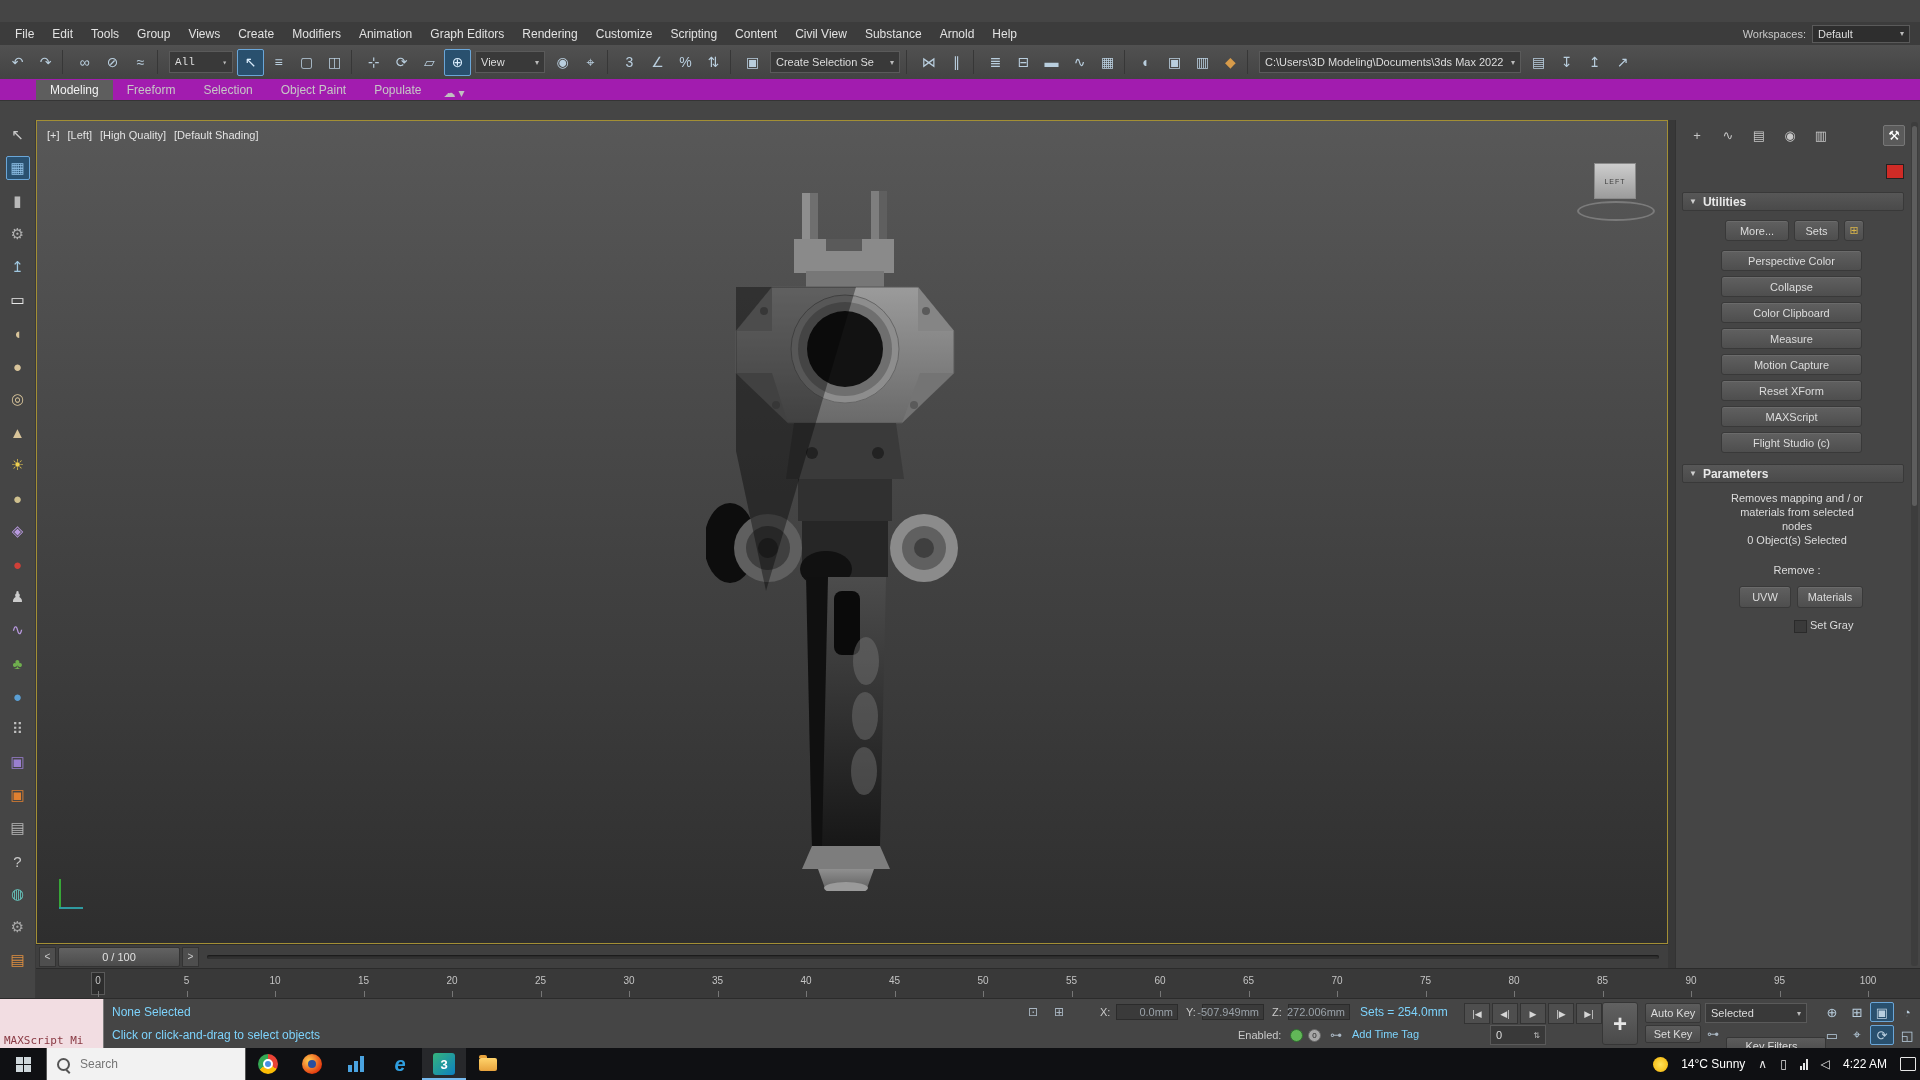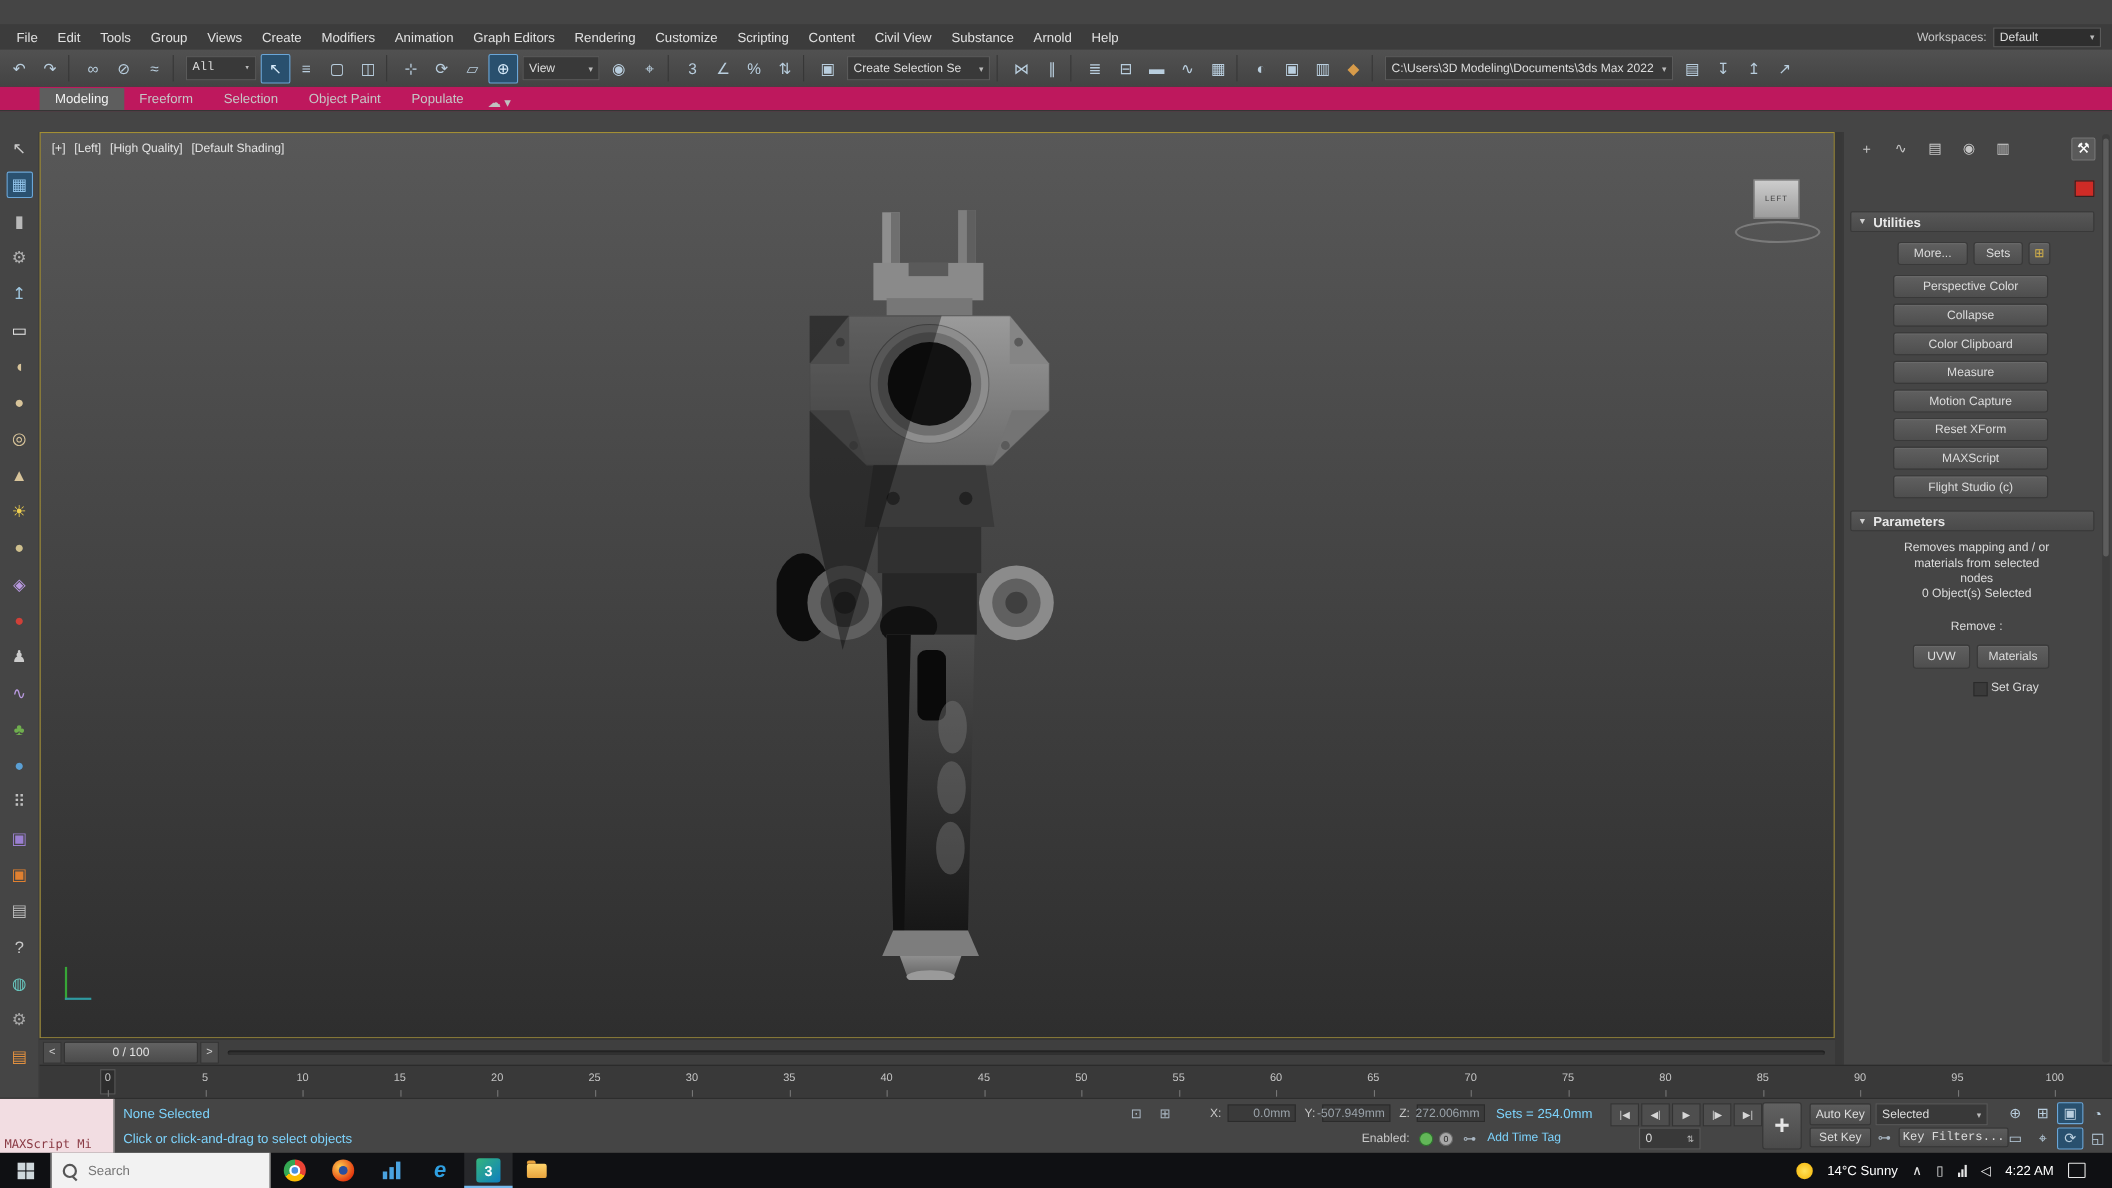--- a/index.html
+++ b/index.html
@@ -18,21 +18,21 @@
   .workspaces{margin-left:auto;display:flex;align-items:center;gap:6px;padding-right:10px;color:#c8c8c8;font-size:11px;}
   .ws-dd{min-width:86px;height:16px;background:#2e2e2e;border:1px solid #5a5a5a;display:flex;align-items:center;justify-content:space-between;padding:0 5px;font-size:11px;color:#ddd;}
   .caret{font-size:8px;color:#bbb;margin-left:4px;}
   
   .toolbar{position:absolute;top:45px;left:0;right:0;height:34px;background:linear-gradient(#515151,#434343);border-bottom:1px solid #2a2a2a;display:flex;align-items:center;padding:0 4px;gap:1px;}
   .tb-ico{width:25px;height:25px;display:flex;align-items:center;justify-content:center;font-size:14px;color:#b9cede;border:1px solid transparent;border-radius:2px;flex:none;}
   .tb-ico.active{background:#29506e;border-color:#6aa6d8;color:#d9ecfb;}
   .tb-sep{width:5px;height:24px;border-left:1px solid #373737;margin:0 2px;flex:none;}
   .tb-dd{height:20px;background:#393939;border:1px solid #5a5a5a;display:flex;align-items:center;justify-content:space-between;padding:0 5px;font-size:11px;color:#ddd;margin:0 3px;flex:none;overflow:hidden;white-space:nowrap;}
   
-  .ribbon-tabs{position:absolute;top:79px;left:0;right:0;height:21px;background:#be185d;display:flex;align-items:flex-end;padding-left:36px;border-bottom:1px solid #353535;}
+  .ribbon-tabs{position:absolute;top:79px;left:0;right:0;height:21px;background:#a21caf;display:flex;align-items:flex-end;padding-left:36px;border-bottom:1px solid #353535;}
   .rtab{padding:0 14px;line-height:20px;color:#c6c6c6;}
   .rtab.active{background:#5e5e5e;color:#f2f2f2;}
   .ribbon-extra{display:flex;align-items:center;gap:3px;margin-left:8px;color:#c0c0c0;}
   .subbar{position:absolute;top:100px;left:0;right:0;height:20px;background:#3f3f3f;border-bottom:1px solid #323232;display:flex;align-items:center;padding-left:10px;color:#dadada;}
   
   .left-strip{position:absolute;top:120px;left:0;width:36px;bottom:82px;background:#454545;border-right:1px solid #3a3a3a;display:flex;flex-direction:column;align-items:center;padding-top:3px;gap:9px;box-sizing:border-box;}
   .ls-ico{width:22px;height:22px;display:flex;align-items:center;justify-content:center;font-size:15px;border:1px solid transparent;border-radius:2px;flex:none;}
   .ls-ico.active{background:#2a5170;border-color:#6aa6d8;}
   
   .viewport{position:absolute;left:36px;top:120px;width:1632px;height:824px;background:linear-gradient(#585858,#2e2e2e);border:1px solid #a38f35;box-sizing:border-box;}
@@ -97,21 +97,21 @@
   .ico-chrome::after{content:"";position:absolute;left:5px;top:5px;width:10px;height:10px;border-radius:50%;background:#4a90e2;border:2px solid #fff;box-sizing:border-box;}
   .ico-firefox{width:20px;height:20px;border-radius:50%;background:radial-gradient(circle at 35% 35%,#ffcf50,#e3360d 75%);position:relative;}
   .ico-firefox::after{content:"";position:absolute;left:6px;top:6px;width:8px;height:8px;border-radius:50%;background:#2a4f9e;}
   .ico-bars{display:flex;align-items:flex-end;gap:2px;height:16px;}
   .ico-bars i{width:4px;background:#4aa3e0;}
   .ico-bars i:nth-child(1){height:7px;}.ico-bars i:nth-child(2){height:11px;}.ico-bars i:nth-child(3){height:16px;}
   .ico-edge{color:#2f9fe0;font-size:20px;font-weight:bold;font-style:italic;}
   .ico-max{width:22px;height:22px;border-radius:3px;background:linear-gradient(135deg,#35b57c,#0d7fc0);display:flex;align-items:center;justify-content:center;color:#fff;font-weight:bold;font-size:13px;}
   .ico-folder{width:18px;height:13px;background:linear-gradient(#ffd36b,#e8a33d);border-radius:2px;position:relative;}
   .ico-folder::before{content:"";position:absolute;left:0;top:-3px;width:8px;height:3px;background:#e8a33d;border-radius:2px 2px 0 0;}
-  .tray{margin-left:auto;display:flex;align-items:center;gap:13px;padding-right:24px;}
+  .tray{margin-left:auto;display:flex;align-items:center;gap:13px;padding-right:4px;}
   .tray-glyph{color:#e6e6e6;font-size:12px;}
   .sun-ico{width:15px;height:15px;border-radius:50%;background:radial-gradient(#ffe25a,#f5b301);}
   .tray-text{color:#fff;font-size:12px;white-space:nowrap;}
   .net-bars{display:flex;align-items:flex-end;gap:1px;height:11px;}
   .net-bars i{width:2px;background:#e6e6e6;}
   .net-bars i:nth-child(1){height:4px;}.net-bars i:nth-child(2){height:7px;}.net-bars i:nth-child(3){height:11px;}
   .action-ico{width:14px;height:12px;border:1px solid #e6e6e6;border-radius:1px;}
 </style>
 </head>
 <body>
@@ -474,21 +474,21 @@
     <div class="sb-dd" style="left:1705px;top:4px;width:102px;">
       <span>Selected</span>
       <span class="caret">▾</span>
     </div>
     <div class="sb-dd" style="left:1490px;top:26px;width:56px;">
       <span>0</span>
       <span class="caret">⇅</span>
     </div>
     <div class="sb-btn" style="left:1645px;top:26px;width:56px;height:18px;">Set Key</div>
     <span class="st-ico" style="left:1707px;top:28px;">⊶</span>
-    <div class="sb-btn" style="left:1726px;top:26px;width:100px;height:18px;font-family:Liberation Mono, monospace;">Key Filters...</div>
+    <div class="sb-btn" style="left:1726px;top:38px;width:100px;height:18px;">Key Filters...</div>
     <div id="nav-icons">
         <div class="nav-ico" style="left: 1820px; top: 3px;">⊕</div>
         <div class="nav-ico" style="left: 1845px; top: 3px;">⊞</div>
         <div class="nav-ico active" style="left: 1870px; top: 3px;">▣</div>
         <div class="nav-ico" style="left: 1895px; top: 3px;">◔</div>
         <div class="nav-ico" style="left: 1820px; top: 26px;">▭</div>
         <div class="nav-ico" style="left: 1845px; top: 26px;">⌖</div>
         <div class="nav-ico active" style="left: 1870px; top: 26px;">⟳</div>
         <div class="nav-ico" style="left: 1895px; top: 26px;">◱</div>
       </div>

